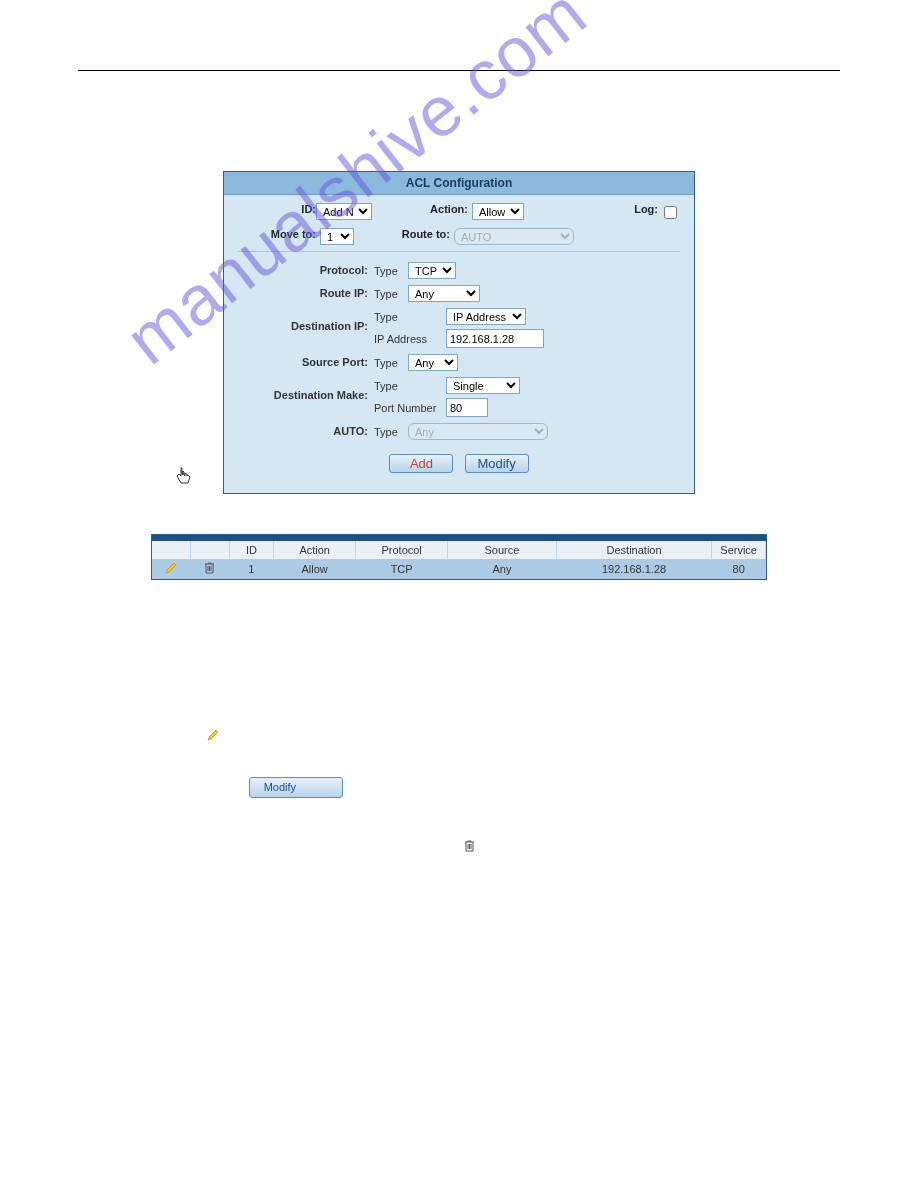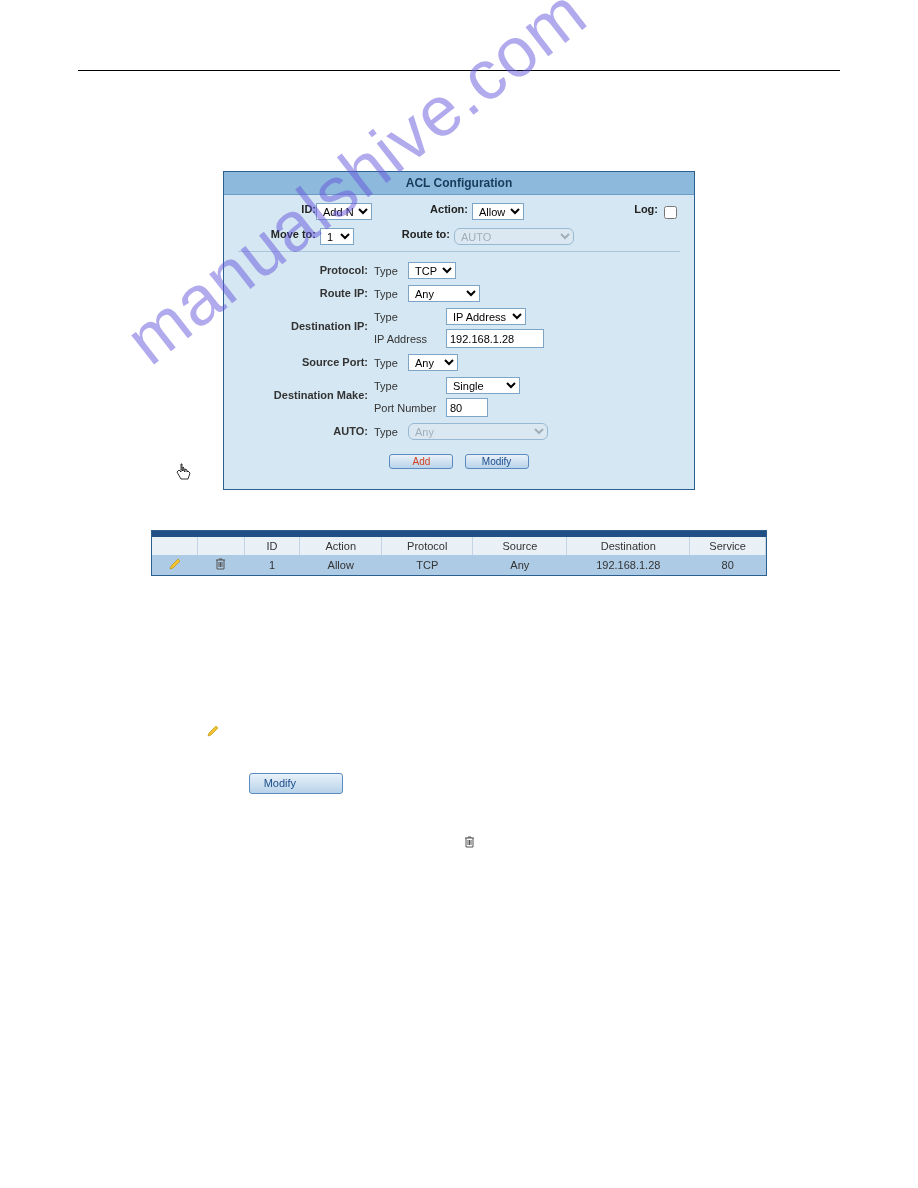--- a/index.html
+++ b/index.html
@@ -92,21 +92,21 @@
 .btn-row {
   text-align: center;
   padding: 8px 0 14px 0;
 }
 .btn {
   display: inline-block;
   min-width: 64px;
   border: 1px solid #5c8cbf;
   border-radius: 3px;
   background: linear-gradient(#e8f1f9, #b8d3ea);
-  font-size: 10px;
+  font-size: 13px;
   padding: 1px 8px;
   margin: 0 4px;
   cursor: pointer;
 }
 .btn.add { color: #d04020; }
 .btn.mod { color: #1a4c8a; }
 .disabled-sel {
   background: #dfe9f1;
   color: #8a97a2;
   border-radius: 6px;
@@ -138,21 +138,21 @@
 }
 table.acl {
   width: 100%;
   border-collapse: collapse;
   font-size: 11px;
 }
 table.acl th {
   background: #e9f0f6;
   color: #333;
   font-weight: normal;
-  padding: 3px 19px;
+  padding: 3px 8px;
   border-right: 1px solid #c3d5e5;
 }
 table.acl td {
   background: #aecbe5;
   padding: 3px 6px;
   text-align: center;
 }
 .pencil { color: #d6a80f; }
 .trash { color: #555; }
 

